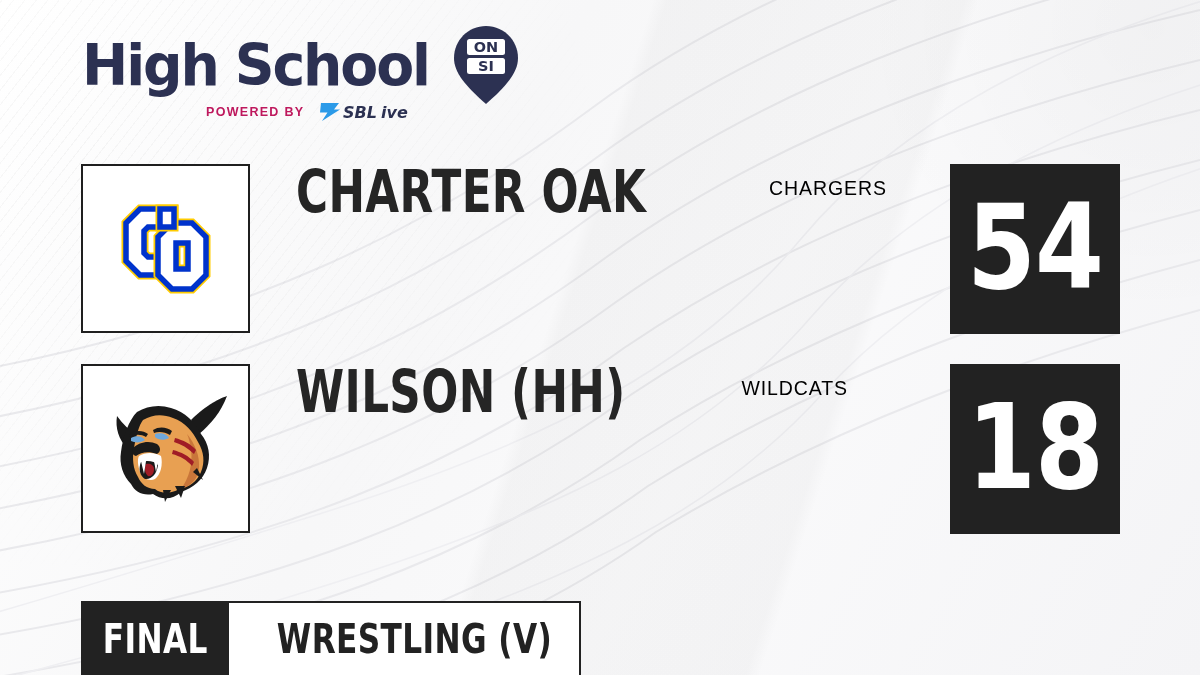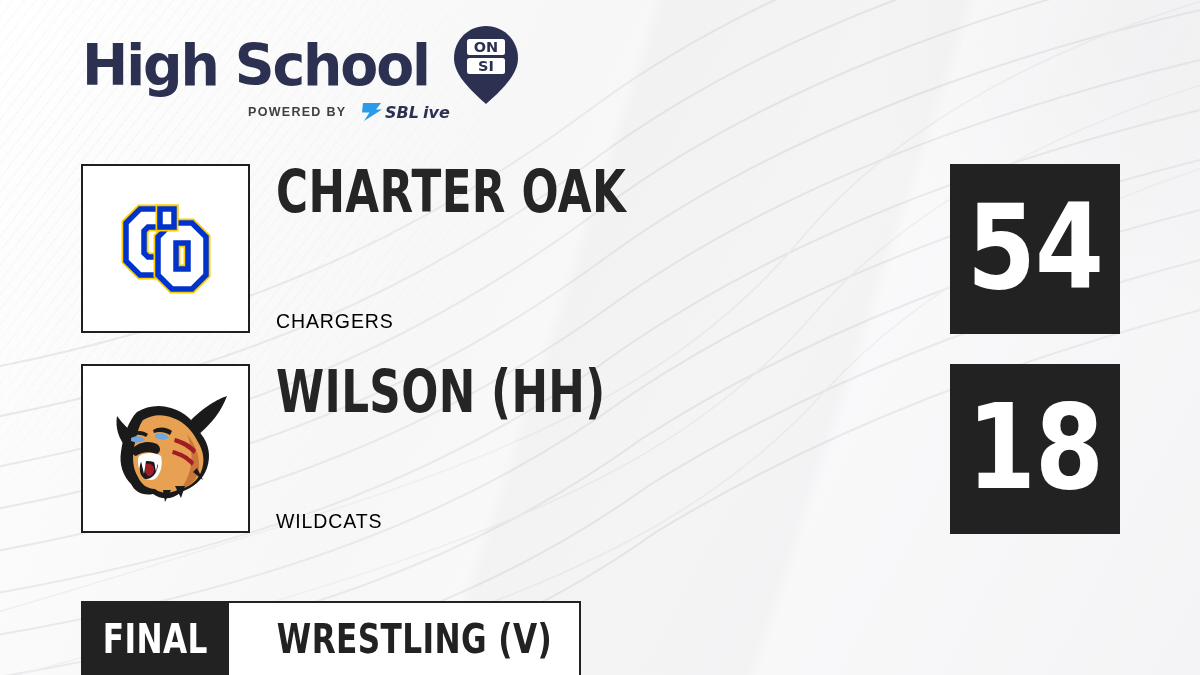--- a/index.html
+++ b/index.html
@@ -94,23 +94,22 @@
     align-items: center;
     margin-top: 6px;
     margin-left: 124px;
     height: 20px;
   }
   .powered-text {
     font-family: "Liberation Sans", sans-serif;
     font-size: 12.5px;
     font-weight: bold;
     letter-spacing: 1.3px;
-    color: #404040;
-    white-space: nowrap;
-    margin-left: 42px;
+    color: #be185d;
+    white-space: nowrap;
   }
   .sblive-mark {
     margin-left: 9px;
     display: flex;
     height: 22px;
   }
   .sblive-mark svg { display:block; }
 
   
   .team-row {
@@ -132,26 +131,25 @@
     border: 2px solid #1f1f1f;
     box-sizing: border-box;
     display: flex;
     align-items: center;
     justify-content: center;
   }
   .logo-box svg { display:block; }
 
   .team-text {
     position: absolute;
-    left: 276px;
+    left: 296px;
     top: 0;
     height: 169px;
     display: flex;
-    flex-direction: column;
-    justify-content: space-between;
+    justify-content: flex-start;
   }
   .team-name {
     font-family: "DejaVu Sans", sans-serif;
     font-weight: bold;
     font-size: 59px;
     line-height: 0.96;
     letter-spacing: 0.5px;
     color: #252525;
     white-space: nowrap;
     transform: scaleX(0.74);

